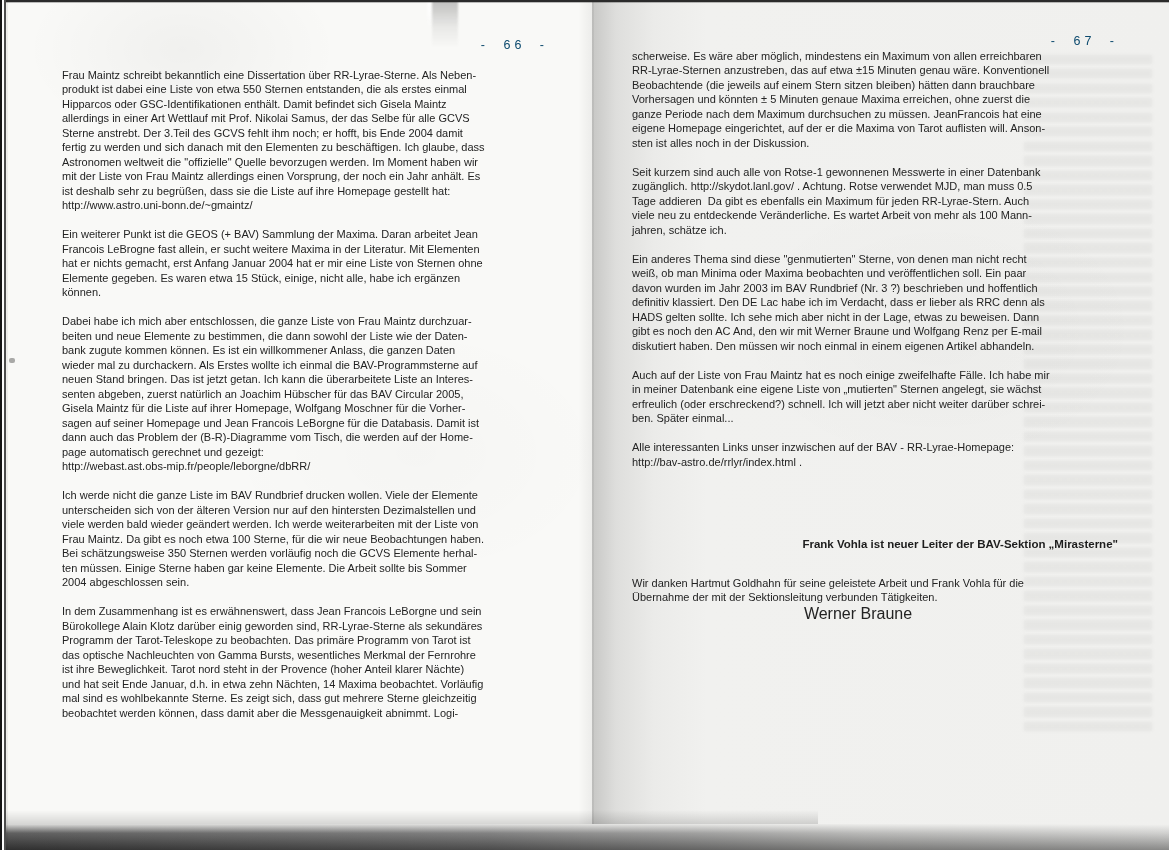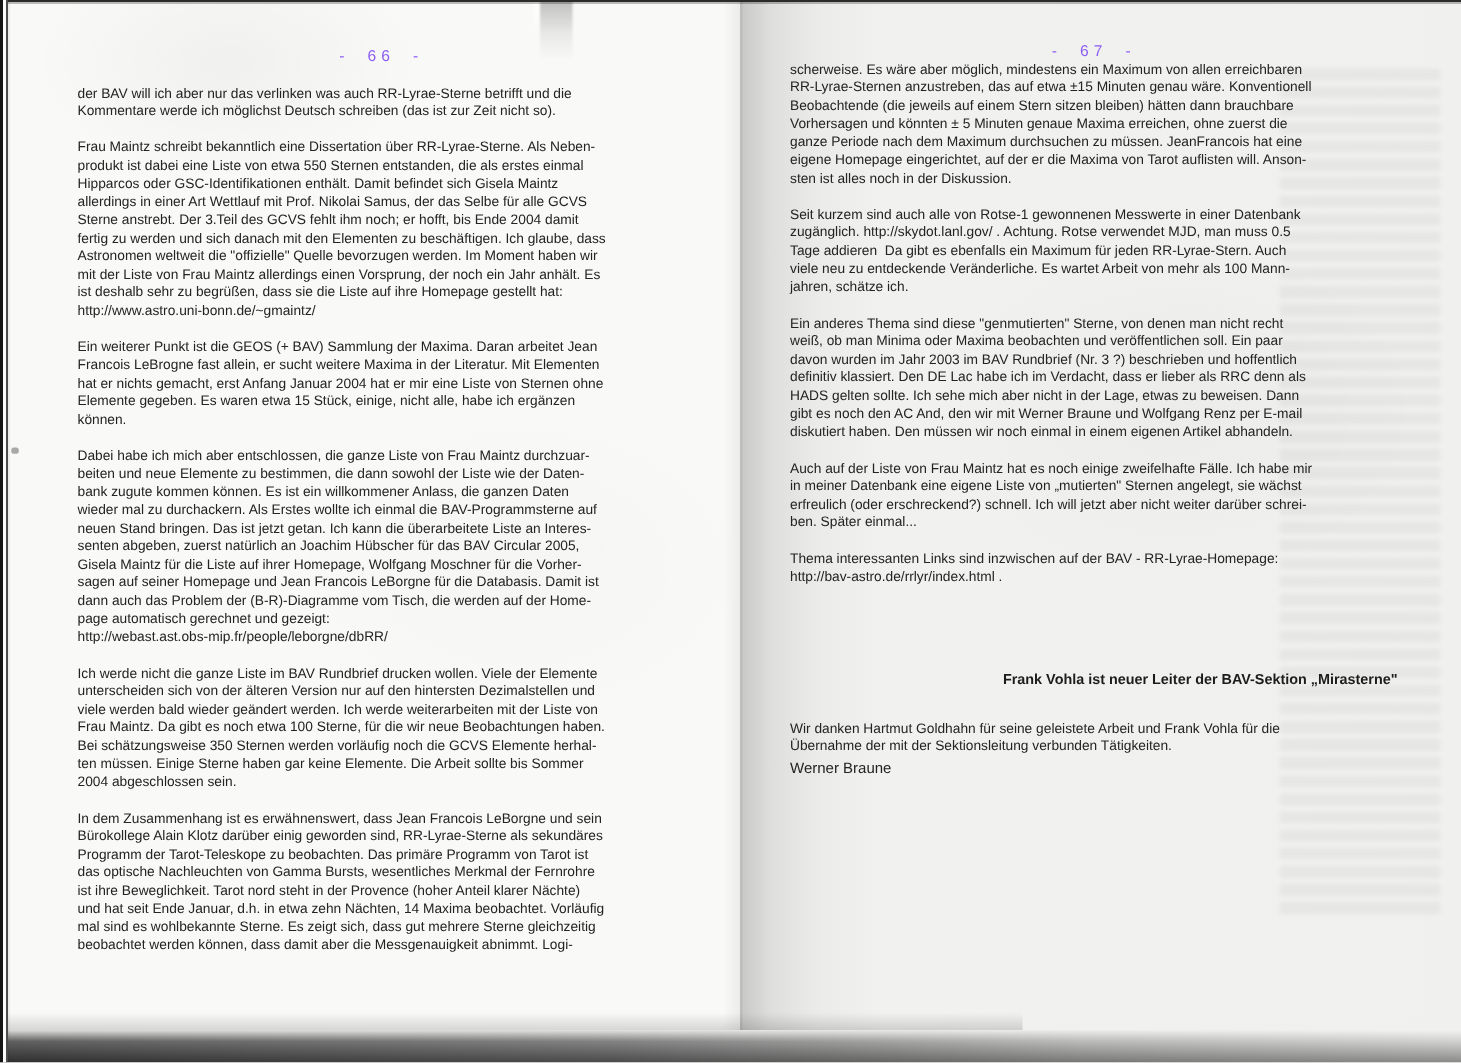--- a/index.html
+++ b/index.html
@@ -22,39 +22,39 @@
   .page-right{
     left:592px;width:577px;
     background:
       radial-gradient(ellipse 320px 220px at 60% 40%, rgba(0,0,0,0.02), transparent 65%),
       linear-gradient(to right, #c7c7c5 0px, #dededc 24px, #ebebe9 62px, #f1f1ef 115px, #f0f0ee 100%);
   }
   .col{position:absolute;}
   .col-left{left:62px;top:38px;width:486px;}
   .col-right{left:632px;top:34px;width:486px;}
   .pagenum{
-    text-align:center;font-size:12.5px;line-height:14.5px;
-    letter-spacing:4px;word-spacing:7px;color:#8b5cf6;
+    text-align:right;font-size:12.5px;line-height:14.5px;
+    letter-spacing:4px;word-spacing:7px;color:#0c4a6e;
   }
   .pn-left{margin-bottom:15px;}
   .pn-right{}
   .col p{
     margin:0 0 14.5px 0;
     font-size:11px;line-height:14.5px;
     white-space:pre;color:#232323;
   }
   .col-right p:last-of-type{margin-bottom:2px;}
   h2.section-heading{
     margin:68px 0 24px 0;
     font-size:11.5px;line-height:14.5px;font-weight:bold;
     text-align:right;white-space:pre;color:#1d1d1d;
   }
   .signature{
-    font-size:12px;line-height:14.5px;
-    text-align:left;padding-right:34px;color:#232323;
+    font-size:16px;line-height:14.5px;
+    text-align:center;padding-right:34px;color:#232323;
   }
   
   .edge-top{
     position:absolute;top:0;left:0;right:0;height:4px;
     background:linear-gradient(to bottom,#2b2b2b 0 2px,rgba(43,43,43,.3) 2px 3px,transparent 3px);
     z-index:5;
   }
   .edge-left{
     position:absolute;top:0;bottom:0;left:0;width:8px;
     background:linear-gradient(to right,#141414 0 2.5px,#fcfcfc 2.5px 4.5px,#4c4c4c 4.5px 6.5px,rgba(0,0,0,0.05) 6.5px 8px);
@@ -101,22 +101,20 @@
 
   <div class="page page-left"></div>
   <div class="page page-right"></div>
   <div class="gutter-shadow"></div>
   <div class="fold-smudge"></div>
   <div class="ghost-bleed"></div>
   <div class="speck"></div>
 
   <div class="col col-left">
     <div class="pagenum pn-left">- 66 -</div>
-    <p>der BAV will ich aber nur das verlinken was auch RR-Lyrae-Sterne betrifft und die
-Kommentare werde ich möglichst Deutsch schreiben (das ist zur Zeit nicht so).</p>
     <p>Frau Maintz schreibt bekanntlich eine Dissertation über RR-Lyrae-Sterne. Als Neben-
 produkt ist dabei eine Liste von etwa 550 Sternen entstanden, die als erstes einmal
 Hipparcos oder GSC-Identifikationen enthält. Damit befindet sich Gisela Maintz
 allerdings in einer Art Wettlauf mit Prof. Nikolai Samus, der das Selbe für alle GCVS
 Sterne anstrebt. Der 3.Teil des GCVS fehlt ihm noch; er hofft, bis Ende 2004 damit
 fertig zu werden und sich danach mit den Elementen zu beschäftigen. Ich glaube, dass
 Astronomen weltweit die "offizielle" Quelle bevorzugen werden. Im Moment haben wir
 mit der Liste von Frau Maintz allerdings einen Vorsprung, der noch ein Jahr anhält. Es
 ist deshalb sehr zu begrüßen, dass sie die Liste auf ihre Homepage gestellt hat:
 http://www.astro.uni-bonn.de/~gmaintz/</p>
@@ -171,21 +169,21 @@
 weiß, ob man Minima oder Maxima beobachten und veröffentlichen soll. Ein paar
 davon wurden im Jahr 2003 im BAV Rundbrief (Nr. 3 ?) beschrieben und hoffentlich
 definitiv klassiert. Den DE Lac habe ich im Verdacht, dass er lieber als RRC denn als
 HADS gelten sollte. Ich sehe mich aber nicht in der Lage, etwas zu beweisen. Dann
 gibt es noch den AC And, den wir mit Werner Braune und Wolfgang Renz per E-mail
 diskutiert haben. Den müssen wir noch einmal in einem eigenen Artikel abhandeln.</p>
     <p>Auch auf der Liste von Frau Maintz hat es noch einige zweifelhafte Fälle. Ich habe mir
 in meiner Datenbank eine eigene Liste von „mutierten" Sternen angelegt, sie wächst
 erfreulich (oder erschreckend?) schnell. Ich will jetzt aber nicht weiter darüber schrei-
 ben. Später einmal...</p>
-    <p>Thema interessanten Links sind inzwischen auf der BAV - RR-Lyrae-Homepage:
+    <p>Alle interessanten Links unser inzwischen auf der BAV - RR-Lyrae-Homepage:
 http://bav-astro.de/rrlyr/index.html .</p>
     <h2 class="section-heading">Frank Vohla ist neuer Leiter der BAV-Sektion „Mirasterne"</h2>
     <p>Wir danken Hartmut Goldhahn für seine geleistete Arbeit und Frank Vohla für die
 Übernahme der mit der Sektionsleitung verbunden Tätigkeiten.</p>
     <div class="signature">Werner Braune</div>
   </div>
 
   <div class="edge-top"></div>
   <div class="edge-left"></div>
   <div class="edge-bottom"></div>

